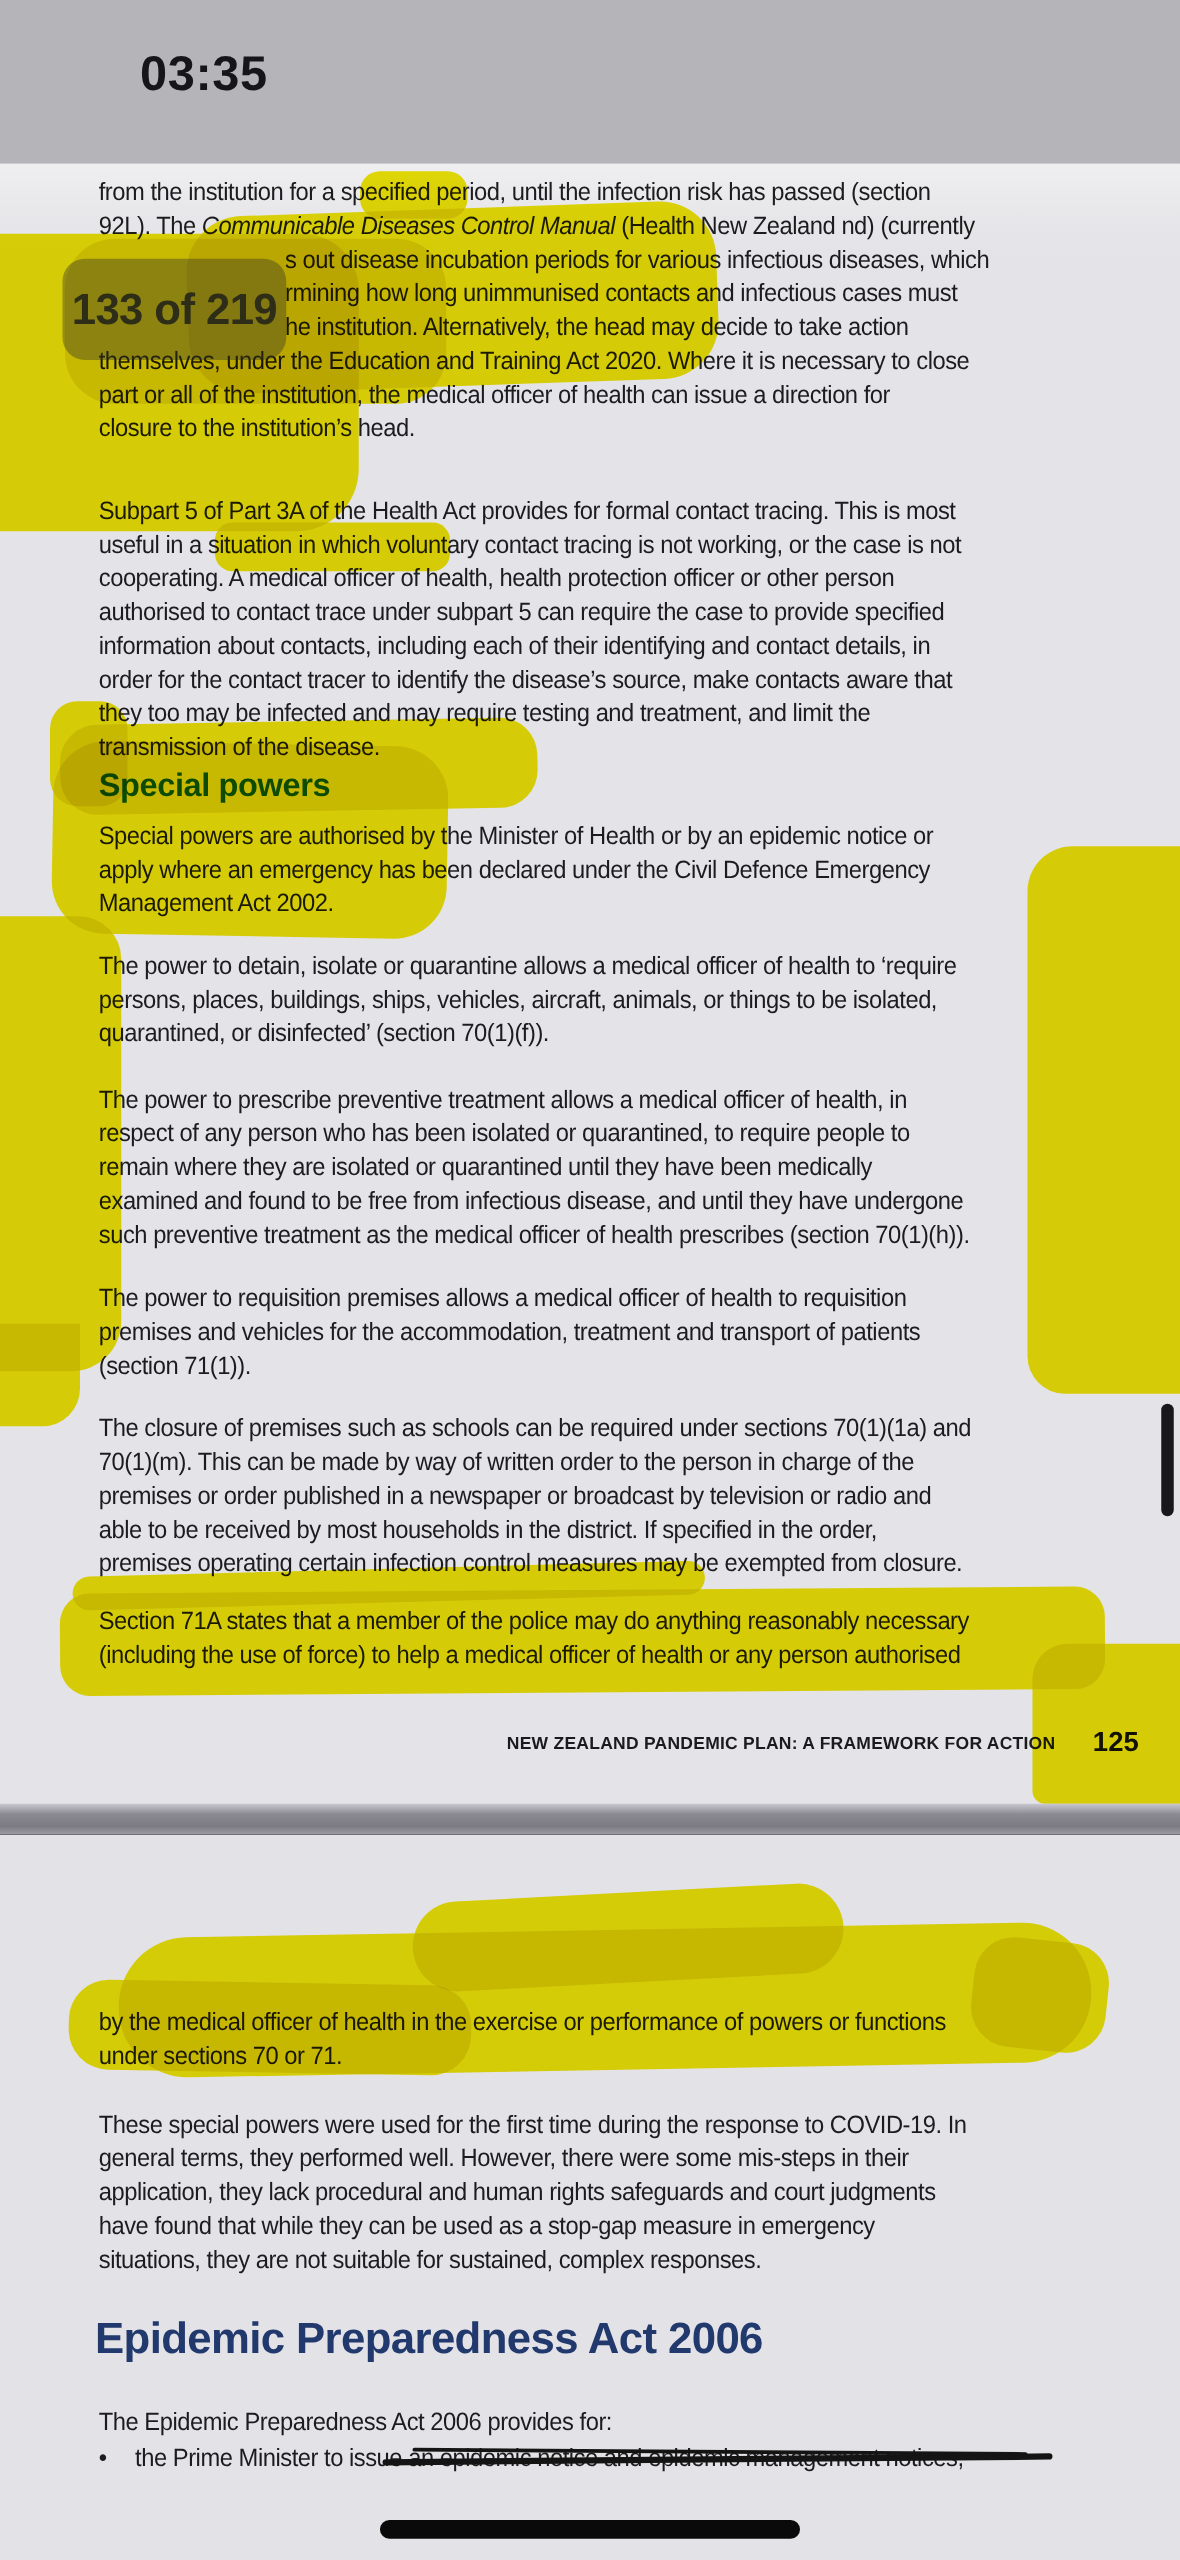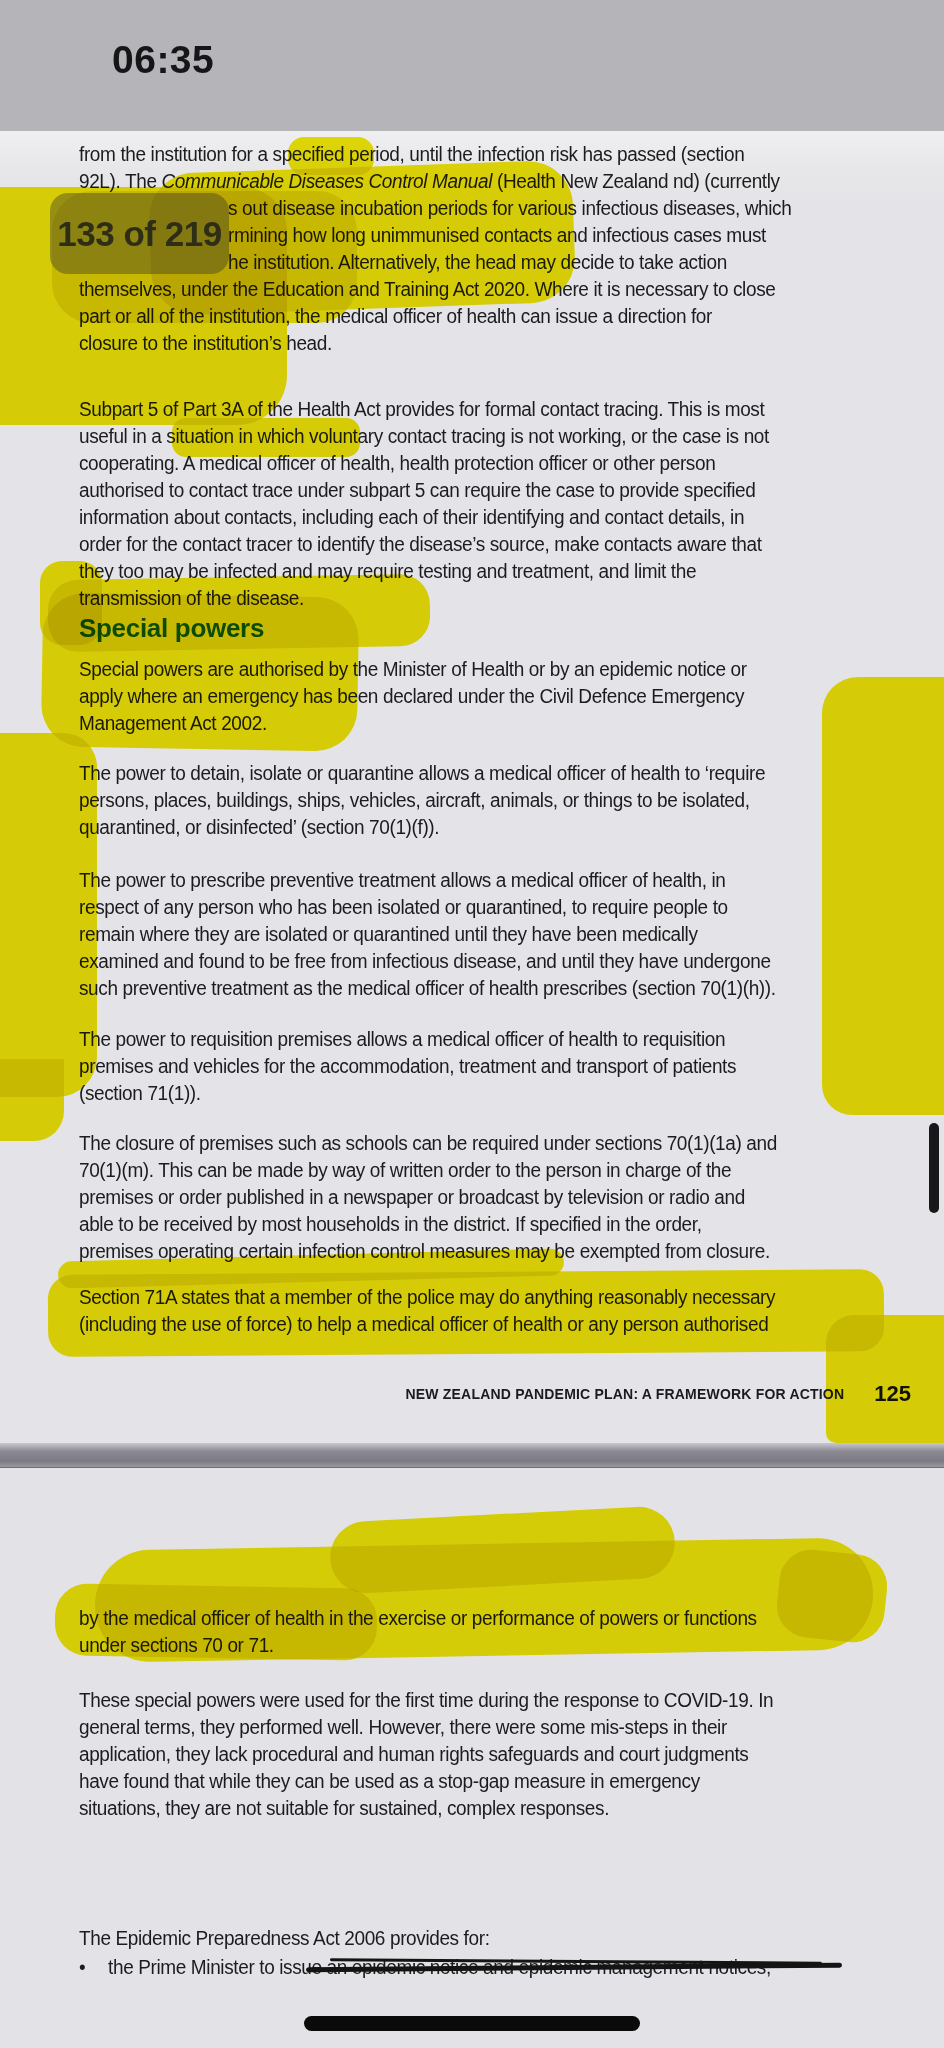--- a/index.html
+++ b/index.html
@@ -37,32 +37,32 @@
   .frag { left:228px; }
   .h-green { position:absolute; left:79px; font-size:26px; font-weight:600; color:#0c5c35; letter-spacing:-0.3px; }
   .h-navy  { position:absolute; left:76px; font-size:35px; font-weight:600; color:#22396e; letter-spacing:-0.5px; }
   .footerline { position:absolute; left:79px; top:1250px; width:832px; display:flex; justify-content:flex-end; align-items:center; gap:30px; }
   .footer-title { font-size:14px; font-weight:600; letter-spacing:.2px; color:#1b1b1d; }
   .footer-num { font-size:22px; font-weight:bold; color:#141416; }
   .bullet-row { display:flex; gap:24px; }
   .bullet-dot { font-size:20px; }
   
   .hl { position:absolute; background:#efe607; mix-blend-mode:multiply; }
-  .badge { position:absolute; left:50px; top:62px; width:179px; height:81px; border-radius:18px;
+  .badge { position:absolute; left:50px; top:76px; width:179px; height:81px; border-radius:18px;
     background:rgba(52,52,40,.40); display:flex; align-items:center; justify-content:center; }
   .badge span { font-size:35px; font-weight:bold; color:#2e2d18; letter-spacing:-0.5px; }
   .scrollthumb { position:absolute; left:929px; top:992px; width:10px; height:90px; border-radius:5px; background:#18181a; }
   .strike { position:absolute; background:#141414; border-radius:3px; }
   .homebar { position:absolute; left:304px; top:548px; width:336px; height:15px; border-radius:8px; background:#0a0a0a; }
 </style>
 </head>
 <body>
 
 <div class="statusbar">
-  <div class="sb-time">06:35</div>
+  <div class="sb-time">03:35</div>
 </div>
 
 <div class="page1">
 
   <div class="para" style="top:10px">
     <div class="line">from the institution for a specified period, until the infection risk has passed (section</div>
     <div class="line"><span>92L). The </span><i>Communicable Diseases Control Manual</i><span> (Health New Zealand nd) (currently</span></div>
   </div>
   <div class="para frag" style="top:64px">
       <div class="line">s out disease incubation periods for various infectious diseases, which</div>
@@ -158,20 +158,21 @@
       <div class="line">under sections 70 or 71.</div>
     </div>
   <div class="para" style="top:219px">
       <div class="line">These special powers were used for the first time during the response to COVID-19. In</div>
       <div class="line">general terms, they performed well. However, there were some mis-steps in their</div>
       <div class="line">application, they lack procedural and human rights safeguards and court judgments</div>
       <div class="line">have found that while they can be used as a stop-gap measure in emergency</div>
       <div class="line">situations, they are not suitable for sustained, complex responses.</div>
     </div>
 
+  <div class="h-navy" style="top:383px">Epidemic Preparedness Act 2006</div>
 
   <div class="para" style="top:457px">
     <div class="line">The Epidemic Preparedness Act 2006 provides for:</div>
   </div>
 
   <div class="para" style="top:486px">
     <div class="line bullet-row">
       <span class="bullet-dot">•</span>
       <span>the Prime Minister to issue an epidemic notice and epidemic management notices,</span>
     </div>

